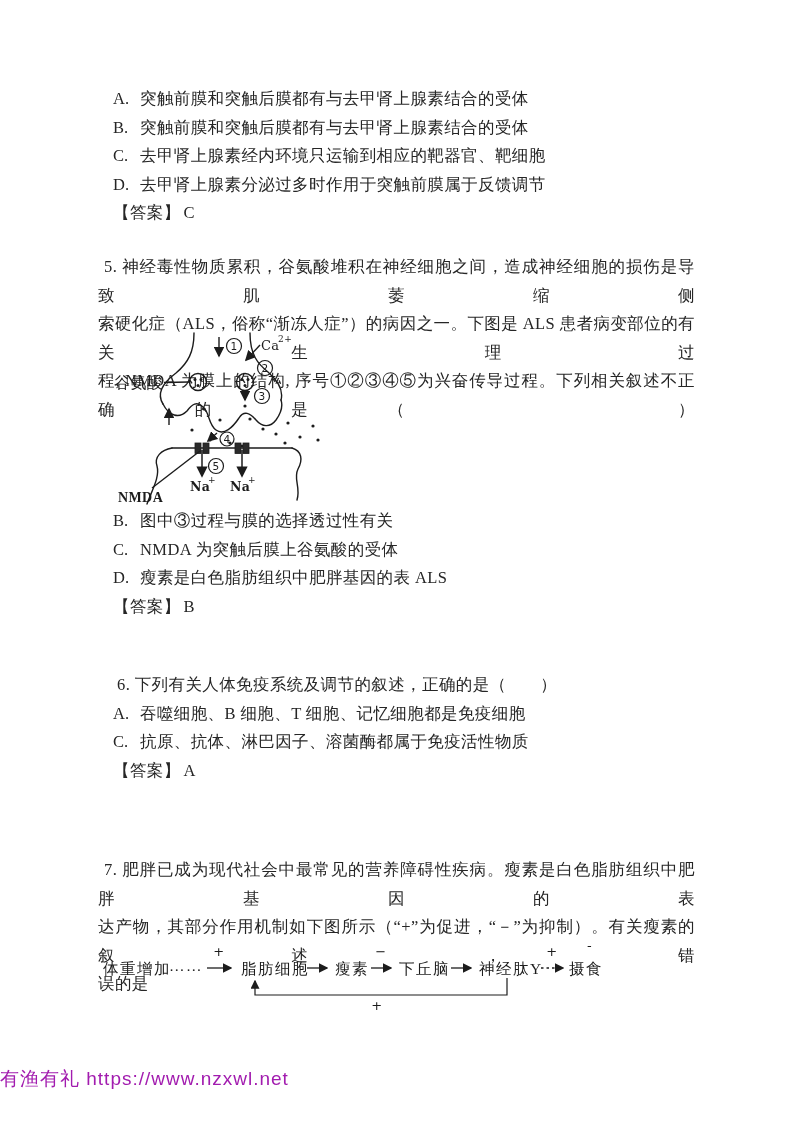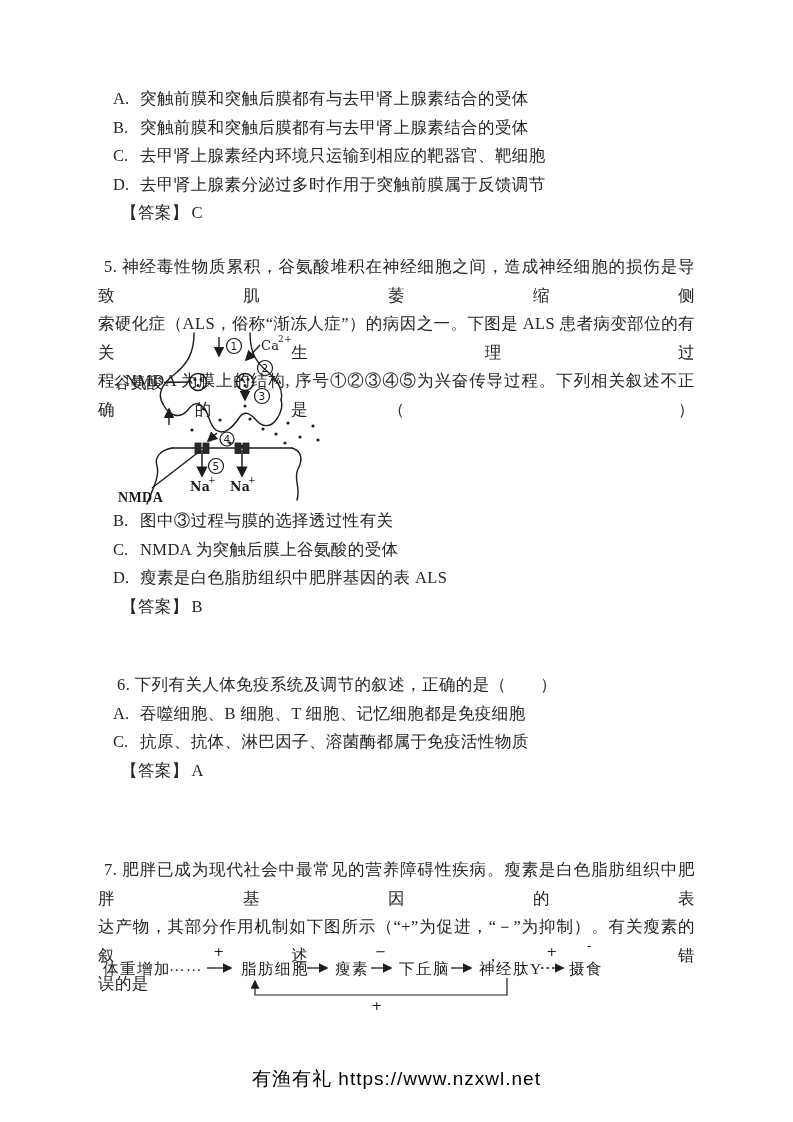--- a/index.html
+++ b/index.html
@@ -7,36 +7,36 @@
     width:793px;height:1122px;position:relative;background:#ffffff;overflow:hidden;
     font-family:"Liberation Serif","DejaVu Serif",serif;
     color:#262626;font-size:16.5px;letter-spacing:0.4px;
   }
   .abs{position:absolute;}
   .lines{line-height:28.5px;}
   .jline{text-align:justify;text-align-last:justify;}
   .stem-first{text-indent:6px;}
   .opt{line-height:28.5px;white-space:nowrap;}
   .opt .letter{display:inline-block;width:27px;letter-spacing:0;}
-  .ans{line-height:28.5px;margin-left:8px;}
+  .ans{line-height:28.5px;}
   .ans .val{margin-left:3px;letter-spacing:0;}
   .q6-first{text-indent:19px;}
   svg text{fill:#1c1c1c;}
   .svg-cn{font-family:"Liberation Serif","DejaVu Serif",serif;font-size:16px;}
   .svg-cn-sm{font-family:"Liberation Serif","DejaVu Serif",serif;font-size:14px;font-weight:bold;}
   .svg-lat{font-family:"DejaVu Serif","Liberation Serif",serif;font-size:13px;}
   .svg-sup{font-family:"DejaVu Serif",serif;font-size:9px;}
   .svg-na{font-family:"DejaVu Serif",serif;font-size:12.5px;font-weight:bold;}
   .stepn{font-family:"DejaVu Sans",sans-serif;font-size:10.5px;}
   .sign{font-family:"DejaVu Sans",sans-serif;font-size:13px;}
   .flow-t{font-family:"Liberation Serif","DejaVu Serif",serif;font-size:15.5px;letter-spacing:1.5px;}
   #footer{
-    left:0;right:0;top:1066px;text-align:center;
+    left:0;right:0;top:1066px;
     font-family:"Liberation Sans","DejaVu Sans",sans-serif;
-    font-size:19px;color:#000000;letter-spacing:1px;
+    font-size:19px;color:#a21caf;letter-spacing:1px;
   }
 </style>
 </head>
 <body>
 
 <div class="abs" style="left:113px;top:85px;right:100px;">
   <div class="opt">
     <span class="letter">A.</span><span>突触前膜和突触后膜都有与去甲肾上腺素结合的受体</span>
   </div>
   <div class="opt">

